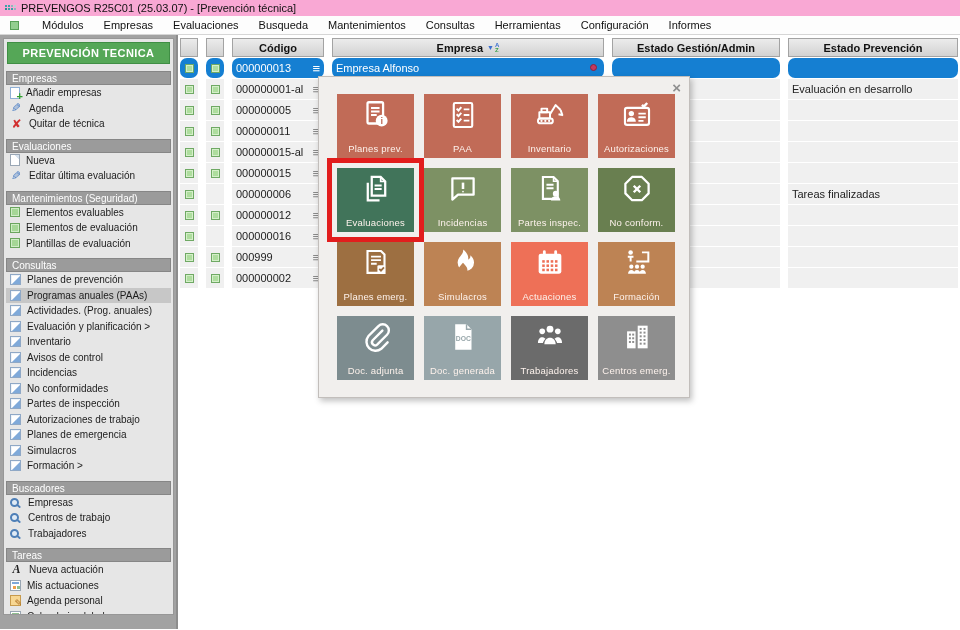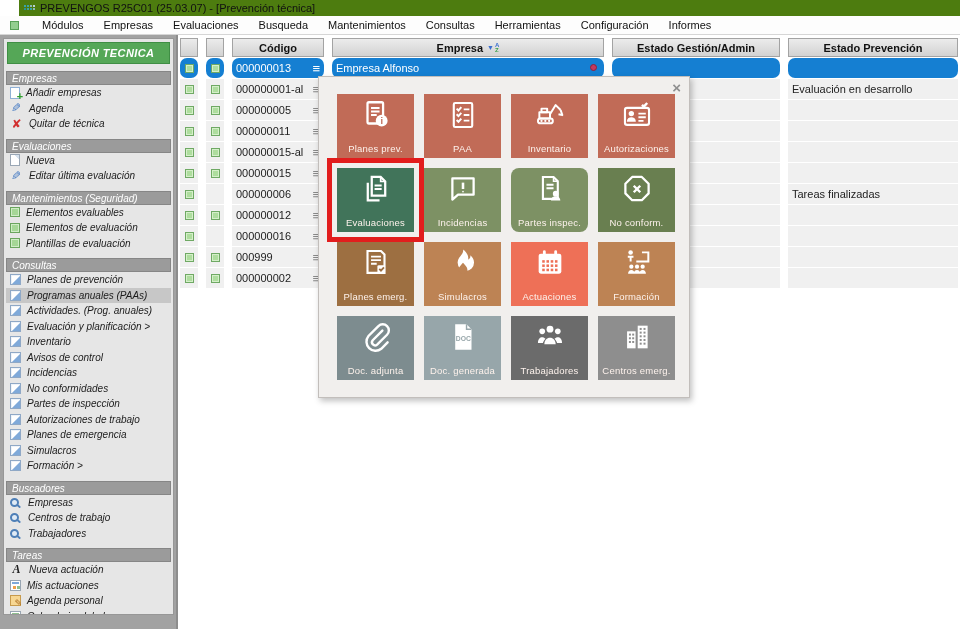--- a/index.html
+++ b/index.html
@@ -1,36 +1,36 @@
 <!DOCTYPE html>
 <html><head>
 <meta charset="utf-8">
 <style>
   html,body{margin:0;padding:0;width:960px;height:630px;overflow:hidden;
     font-family:"Liberation Sans","DejaVu Sans",sans-serif;background:#fff;}
   *{box-sizing:border-box;}
 
   
-  .titlebar{height:16px;display:flex;align-items:center;padding-left:4px;background:#4d7c0f;margin-left:19px;}
+  .titlebar{height:16px;display:flex;align-items:center;padding-left:4px;background:#f9a8d4;}
   .logo{width:12px;height:10px;position:relative;margin-right:5px;}
   .logo::before{content:"";position:absolute;left:1px;top:2px;width:2px;height:2px;background:#3aa3a8;
     box-shadow:3px 0 0 #3aa3a8,6px 0 0 #8fb9bb,9px 0 0 #b9d2d3,0 3px 0 #2d9094,3px 3px 0 #3aa3a8,6px 3px 0 #3aa3a8,9px 3px 0 #8fb9bb;}
   .titlebar .title{font-size:11px;color:#111;}
 
   
   .menubar{height:19px;display:flex;align-items:center;background:#fdfdfd;border-bottom:1px solid #d6d6d6;}
   .menusq{width:9px;height:9px;background:#93ce90;border:1px solid #58a158;margin:0 13px 0 10px;}
   .menu-item{font-size:11px;color:#111;padding:2px 10px;cursor:default;}
 
   
   .content{display:flex;height:594px;}
 
   
   .sidebar{width:178px;background:#a2a2a2;padding:3px 2px 0 3px;border-right:2px solid #8d8d8d;}
-  .side-panel{background:#e6e6e6;border:1px solid #979797;height:577px;padding:2px 2px;overflow:hidden;font-style:italic;}
+  .side-panel{background:#e6e6e6;border:1px solid #979797;height:577px;padding:2px 2px;overflow:hidden;}
   .side-title{height:22px;margin:1px 1px 2px 1px;background:#55a757;border:1px solid #3f8e44;
     color:#fff;font-weight:bold;font-size:11px;display:flex;align-items:center;justify-content:center;letter-spacing:.4px;}
   .section{margin-top:7px;}
   .section-h{background:#9b9b9b;border:1px solid #868686;color:#fff;font-size:10px;padding:1px 5px;height:14px;line-height:11px;}
   .side-item{display:flex;align-items:center;gap:6px;height:15.5px;padding:0 3px 0 4px;font-size:10px;color:#1c1c1c;white-space:nowrap;overflow:hidden;}
   .side-item.selected{background:#c7c7c7;}
   .si{width:13px;height:13px;flex:0 0 13px;display:inline-flex;align-items:center;justify-content:center;position:relative;}
 
   
   .si[data-name="add-company-icon"]{background:#fff;border:1px solid #8fb0d6;width:10px;height:12px;flex-basis:10px;}
@@ -584,21 +584,21 @@
 
         <div class="tile" data-name="tile-incidencias" style="background: rgb(125, 145, 100);">
           <svg viewBox="0 0 24 24" fill="none" stroke="#fff" data-name="alert-bubble-icon">
               <path d="M4.5 4.5h15V16h-11l-4 3.5z" stroke-width="1.6" stroke-linejoin="round"></path>
               <path d="M12 7.5v4.5" stroke-width="1.8"></path>
               <circle cx="12" cy="13.8" r=".6" fill="#fff" stroke="none"></circle>
             </svg>
           <span class="tl">Incidencias</span>
         </div>
 
-        <div class="tile" data-name="tile-partes-inspec" style="background: rgb(125, 145, 100); border-radius: 8px;">
+        <div class="tile" data-name="tile-partes-inspec" style="background: rgb(125, 145, 100);">
           <svg viewBox="0 0 24 24" fill="none" stroke="#fff" data-name="inspection-report-icon">
               <path d="M7 3.5h7.5l3 3V19H7z" stroke-width="1.5"></path>
               <path d="M14.5 3.5v3h3" stroke-width="1.1"></path>
               <path d="M9.5 9h5M9.5 11.5h5" stroke-width="1.3"></path>
               <circle cx="16" cy="15.3" r="2" fill="#fff" stroke="none"></circle>
               <path d="M12.7 20.2c0-2.1 1.5-3.1 3.3-3.1s3.3 1 3.3 3.1z" fill="#fff" stroke="none"></path>
             </svg>
           <span class="tl">Partes inspec.</span>
         </div>
 

